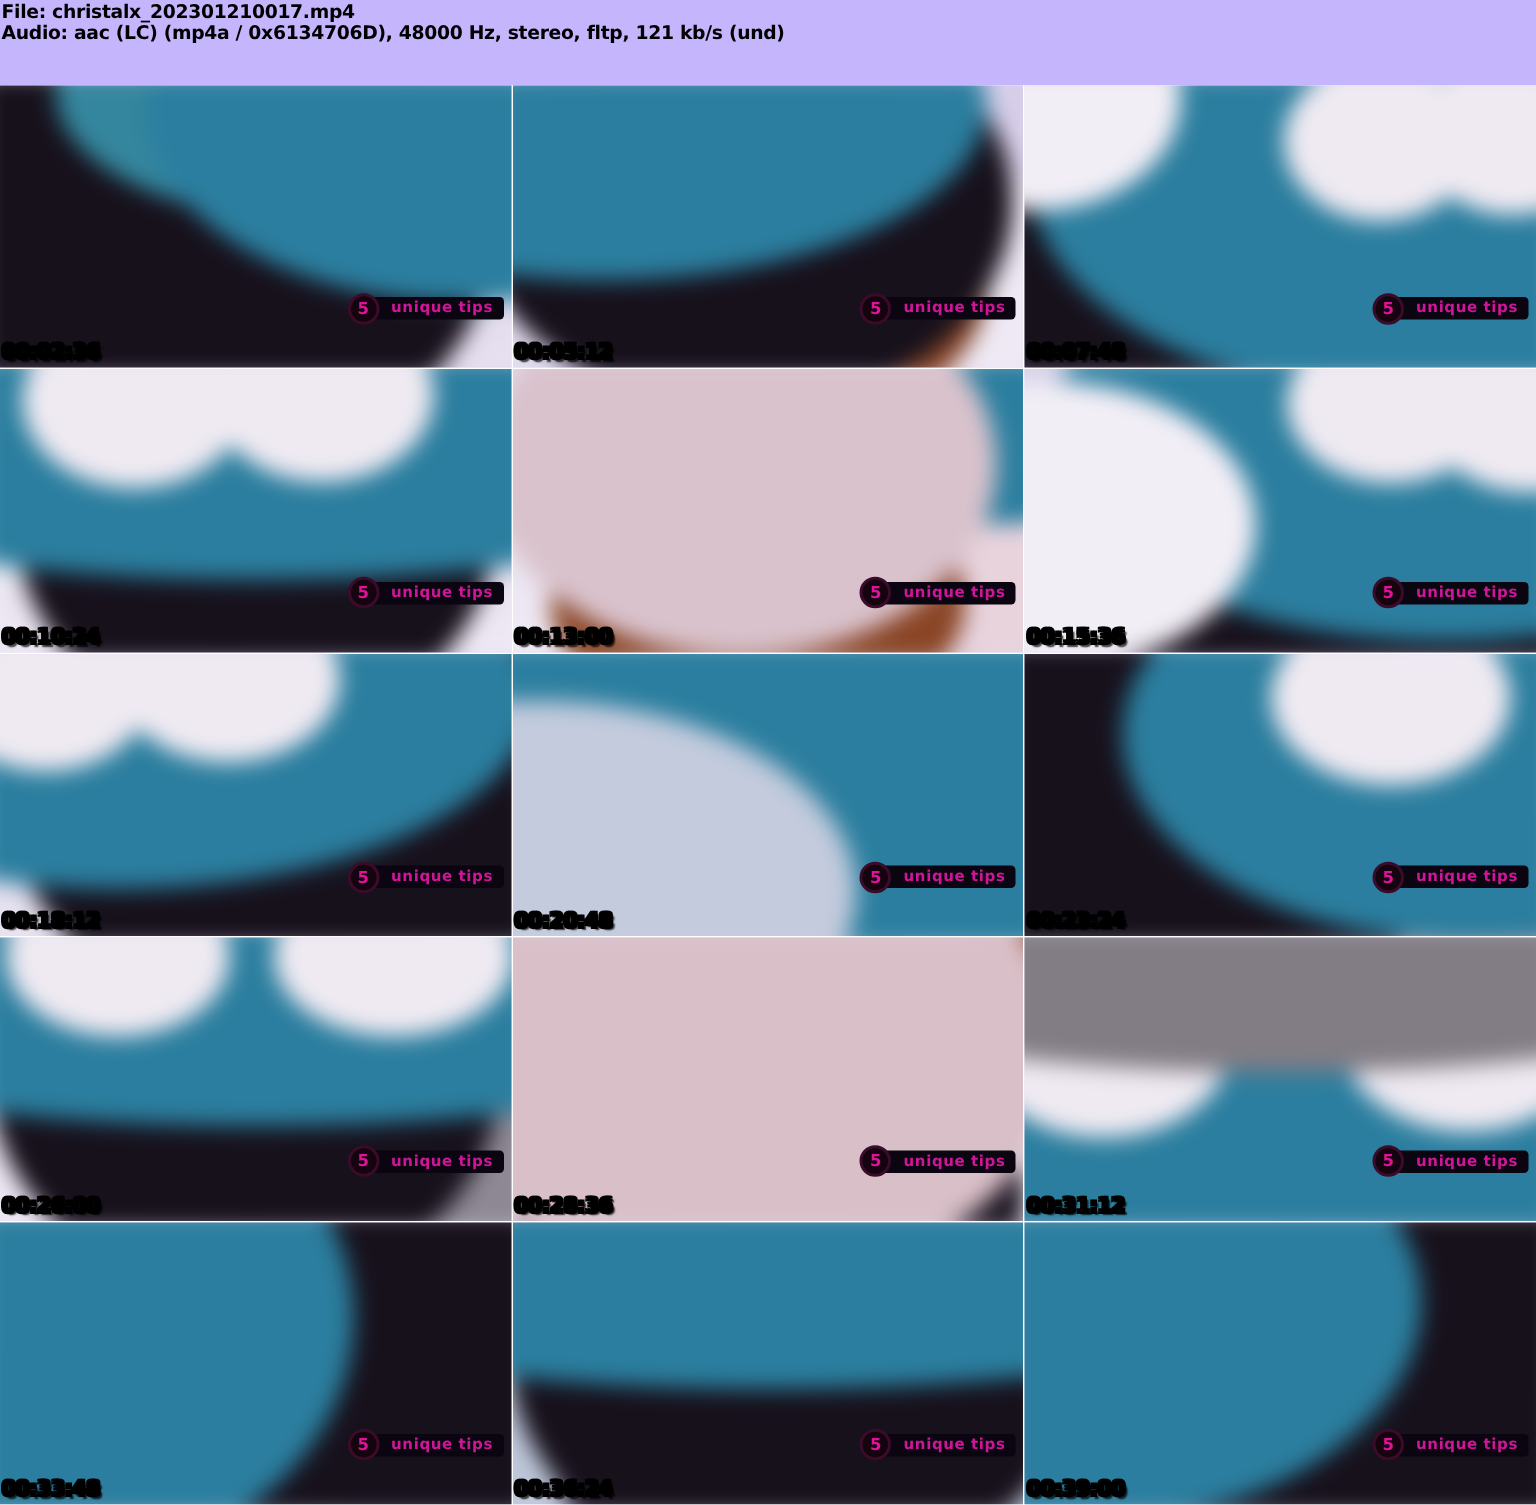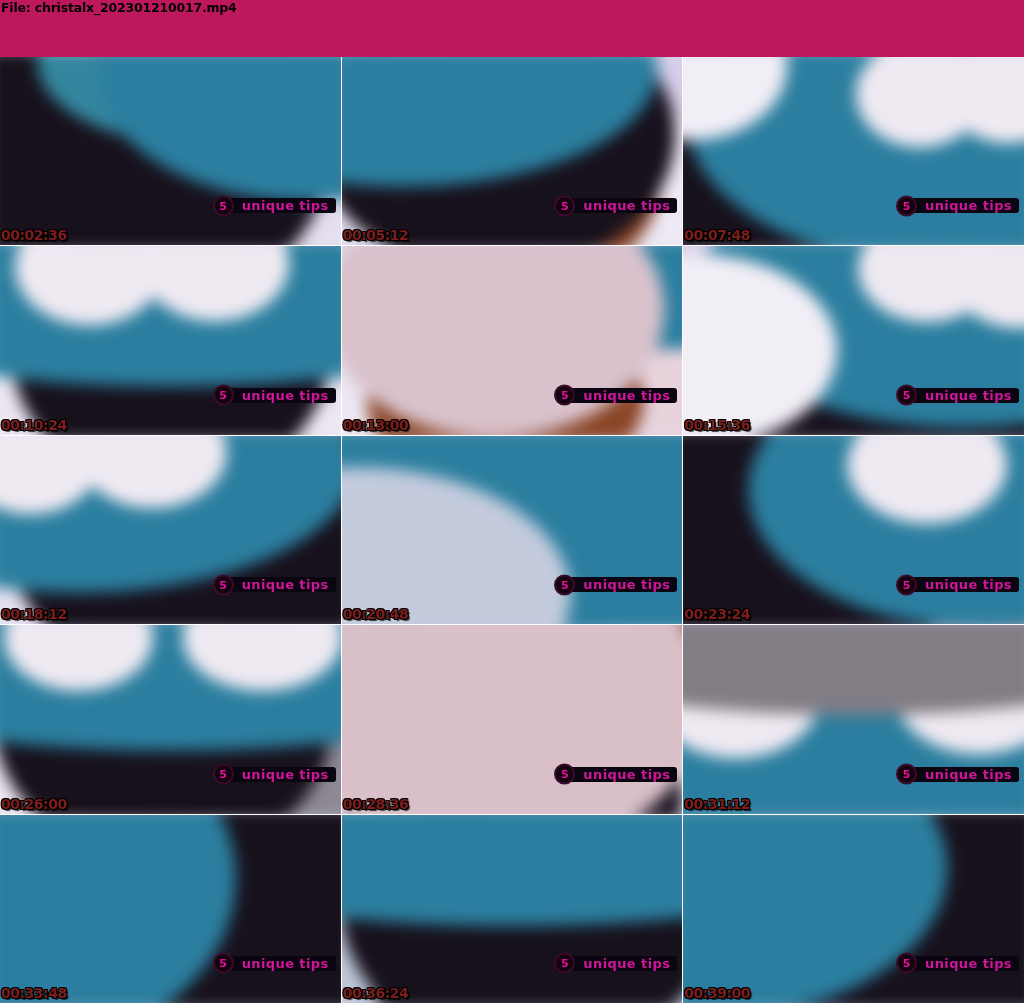--- a/index.html
+++ b/index.html
@@ -1,21 +1,21 @@
 <!DOCTYPE html>
 <html><head>
 <meta charset="utf-8">
 <style>
   * { margin:0; padding:0; box-sizing:border-box; }
   html,body { width:1024px; height:1003px; overflow:hidden; background:#ffffff; }
   body { font-family:"DejaVu Sans", sans-serif; }
 
   
   .hdr {
-    width:1024px; height:57px; background:#be185d; color:#000;
+    width:1024px; height:57px; background:#c4b5fd; color:#000;
     padding:1px 0 0 1px;
   }
   .hdr .line {
     font-weight:bold; font-size:12.5px; line-height:14px;
     letter-spacing:-0.2px; white-space:nowrap;
   }
 
   
   .grid {
     width:1024px; height:946px;
@@ -130,47 +130,48 @@
       radial-gradient(220px 140px at 12% 30%, #2b7e9f 97%, transparent 100%),
       radial-gradient(200px 160px at 65% 50%, #17111c 97%, transparent 100%),
       radial-gradient(80px 60px   at 60% 70%, #8a4526 97%, transparent 100%),
       radial-gradient(90px 70px   at 96% 55%, #efe9f2 97%, transparent 100%),
       radial-gradient(420px 80px  at 50% 97%, #b9c3d6 97%, transparent 100%),
       linear-gradient(180deg, #ddd7ec 0%, #e9e4f1 100%); }
 
   
   .ts {
     position:absolute; left:1px; bottom:2px;
-    color:#7f1d1d; font-weight:bold; font-size:14px; letter-spacing:-0.5px;
+    color:#000000; font-weight:bold; font-size:14px; letter-spacing:-0.5px;
     text-shadow:-1px -1px 0 #000, 1px -1px 0 #000, -1px 1px 0 #000,
                  1px 1px 0 #000, 2px 2px 1px rgba(0,0,0,0.75);
   }
   .wm {
     position:absolute; right:5px; bottom:32px;
     display:flex; align-items:center; height:15px;
     background:#0a0510; border-radius:3px;
     padding:0 7px 0 26px;
   }
   .wm-badge {
     position:absolute; left:-3px; top:50%; transform:translateY(-50%);
     width:21px; height:21px; border-radius:50%;
     background:#15040f; border:2px solid #3a0c2a;
     color:#e0119a; font-weight:bold; font-size:11px; line-height:17px;
     text-align:center;
   }
   .wm-label {
-    color:#cf1699; font-weight:bold; font-size:13px;
+    color:#cf1699; font-weight:bold; font-size:10px;
     letter-spacing:0.4px; white-space:nowrap;
   }
 </style>
 </head>
 <body>
 
 <div class="hdr">
   <div class="line">File: christalx_202301210017.mp4</div>
+  <div class="line">Audio: aac (LC) (mp4a / 0x6134706D), 48000 Hz, stereo, fltp, 121 kb/s (und)</div>
 </div>
 
 <div class="grid">
 
   <div class="cell t1">
     <div class="art"></div>
     <span class="ts">00:02:36</span>
     <div class="wm">
       <span class="wm-badge">5</span>
       <span class="wm-label">unique tips</span>

